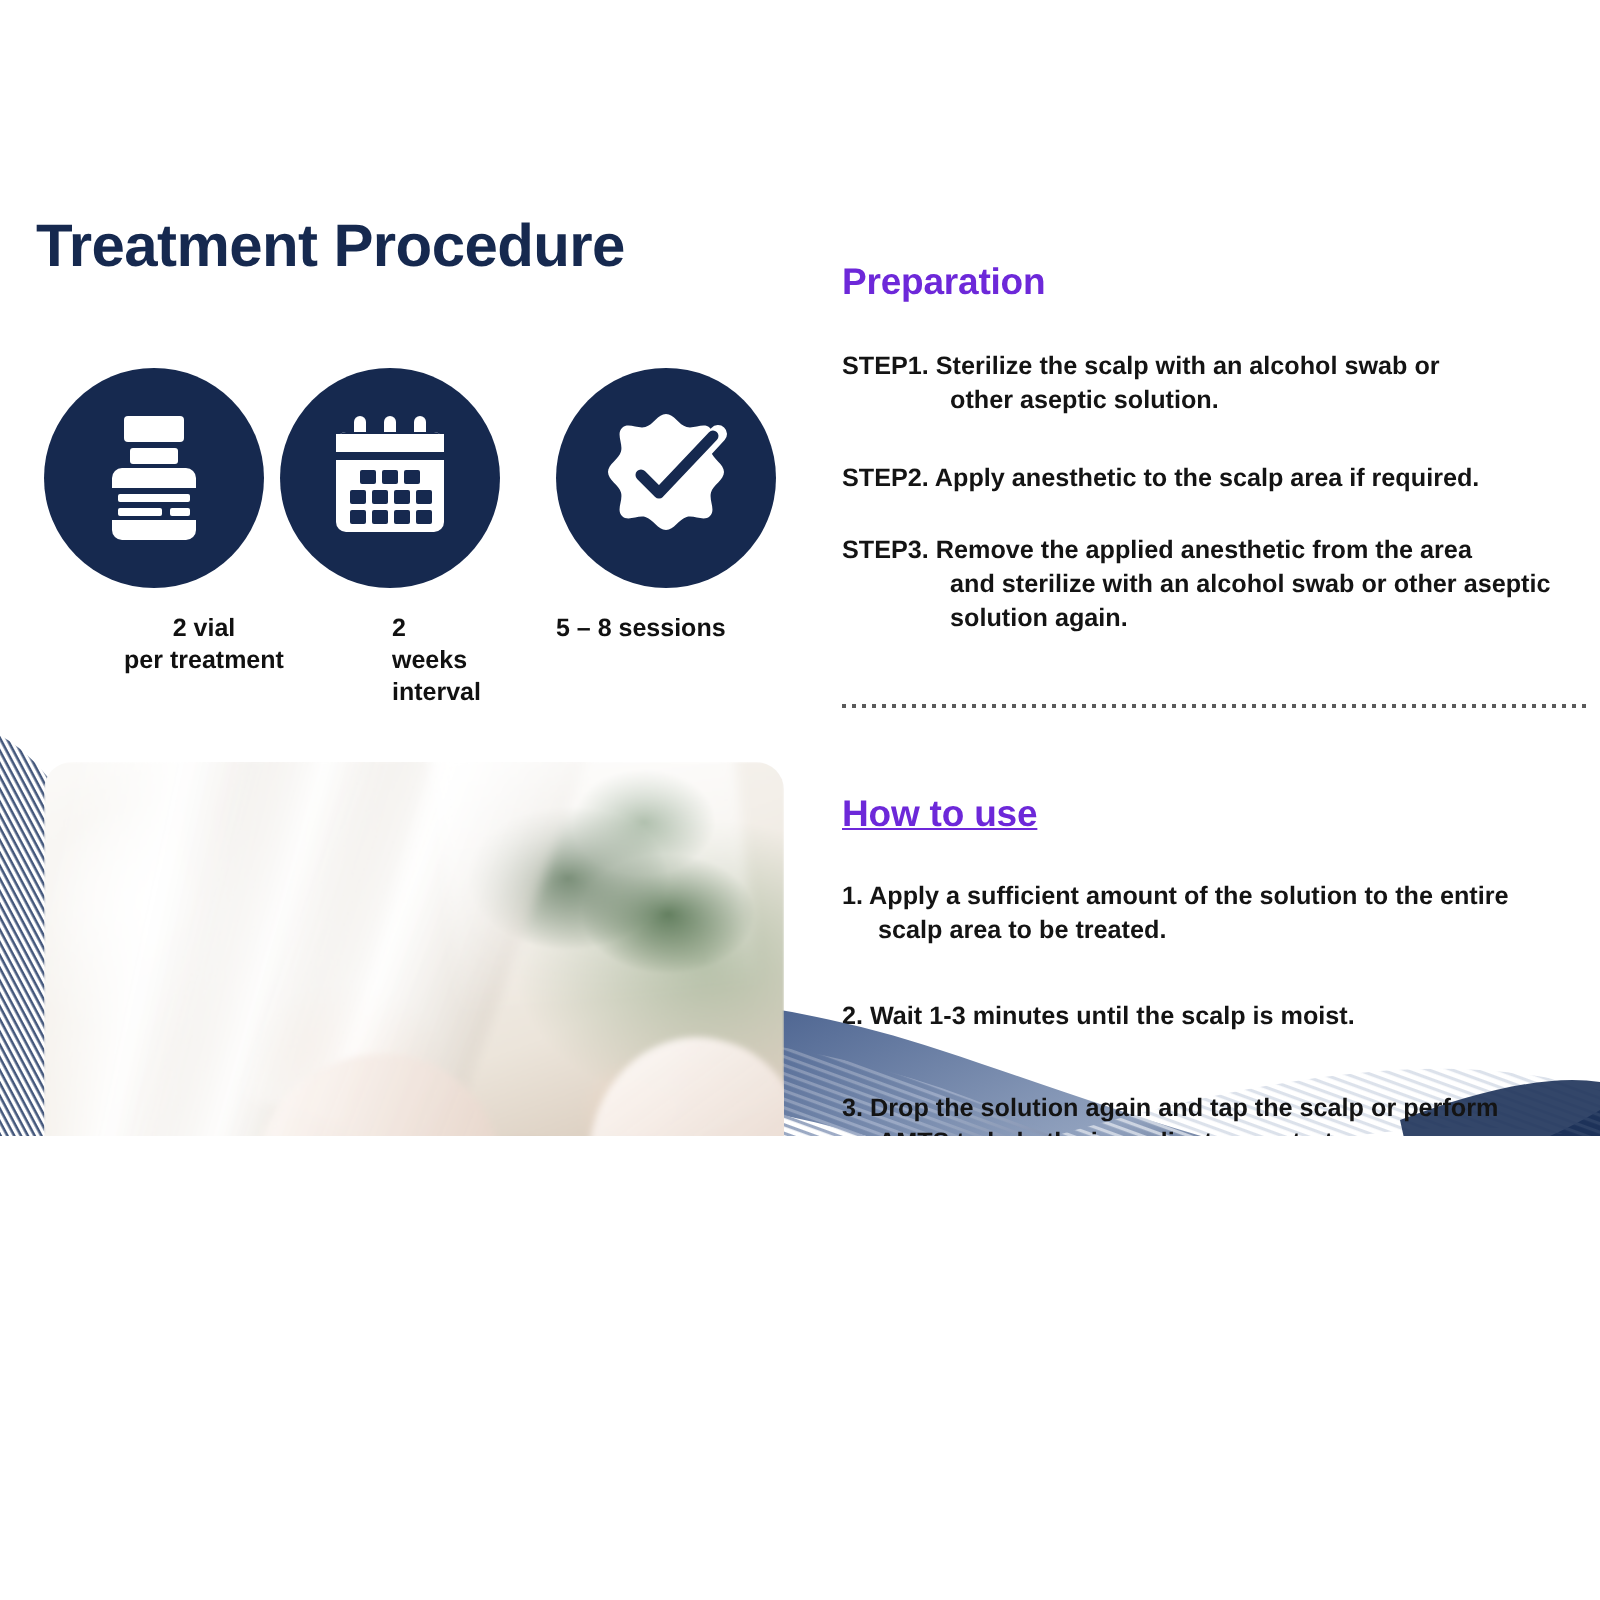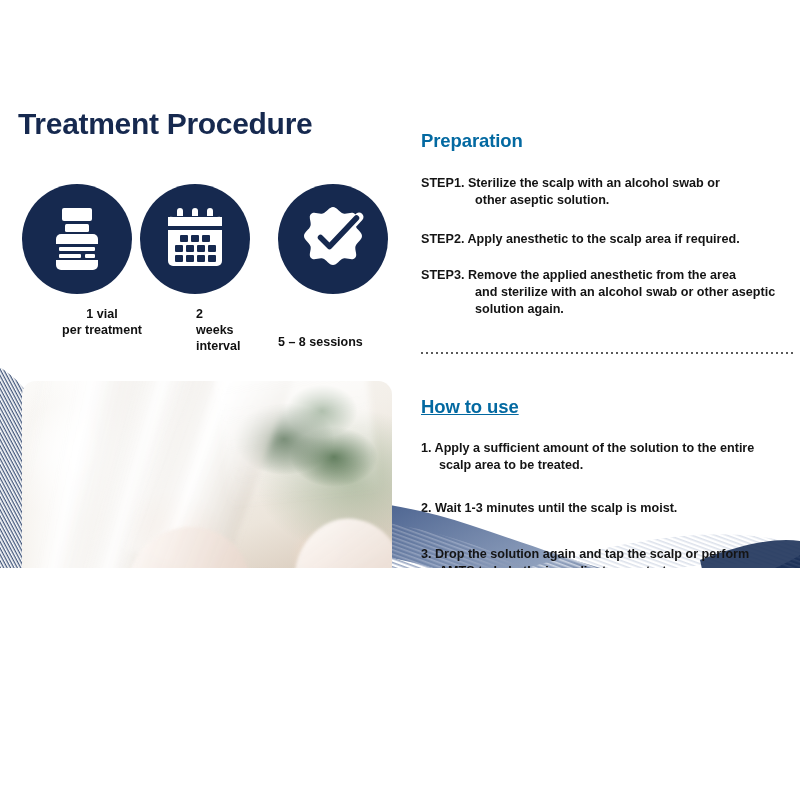--- a/index.html
+++ b/index.html
@@ -57,21 +57,21 @@
   .caption {
     position: absolute;
     font-size: 12.5px;
     font-weight: bold;
     color: #111111;
     line-height: 16px;
     white-space: pre-line;
   }
   #cap1 { left: 0px;   top: 122px; width: 160px; text-align: center; }
   #cap2 { left: 174px; top: 122px; width: 120px; text-align: left; }
-  #cap3 { left: 256px; top: 122px; width: 170px; text-align: left; white-space: nowrap; margin-top: 28px;}
+  #cap3 { left: 256px; top: 122px; width: 170px; text-align: left; white-space: nowrap;}
 
   
   #photo-wrap {
     position: absolute;
     left: 22px;
     top: 381px;
     width: 370px;
     height: 259px;
     border-radius: 14px;
     overflow: hidden;
@@ -136,21 +136,21 @@
     color: #15803d;
     letter-spacing: -0.2px;
   }
 
   
   .sec-heading {
     position: absolute;
     left: 421px;
     font-size: 18.5px;
     font-weight: bold;
-    color: #0369a1;
+    color: #6d28d9;
     letter-spacing: -0.1px;
   }
   #h-prep { top: 130px; }
   #h-how  { top: 396px; text-decoration: underline; }
 
   .step {
     position: absolute;
     left: 421px;
     width: 382px;
     font-size: 12.6px;
@@ -258,21 +258,21 @@
     <div class="icon-circle c3">
       <span>
         <svg width="68" height="68" viewBox="0 0 68 68">
           <path fill="#ffffff" d="M34 2c4 0 6.5 5.5 10.3 6.5C48.2 9.6 53 6 56 9s-0.6 7.8 0.5 11.7C57.5 24.5 63 27 63 31s-5.5 6.5-6.5 10.3C55.4 45.2 59 50 56 53s-7.8-0.6-11.7 0.5C40.5 54.5 38 60 34 60s-6.5-5.5-10.3-6.5C19.8 52.4 15 56 12 53s0.6-7.8-0.5-11.7C10.5 37.5 5 35 5 31s5.5-6.5 6.5-10.3C12.6 16.8 9 12 12 9s7.8 0.6 11.7-0.5C27.5 7.5 30 2 34 2z"></path>
           <path fill="none" stroke="#ffffff" stroke-width="9" stroke-linecap="round" stroke-linejoin="round" d="M19 32.5 L30.5 44 L60 12"></path>
           <path fill="none" stroke="#16294f" stroke-width="5.5" stroke-linecap="round" stroke-linejoin="round" d="M21.5 32.5 L30.5 41.5 L57.5 13"></path>
         </svg>
       </span>
     </div>
 
-    <div class="caption" id="cap1">1 vial
+    <div class="caption" id="cap1">2 vial
 per treatment</div>
     <div class="caption" id="cap2">2
 weeks
 interval</div>
     <div class="caption" id="cap3">5 –   8 sessions</div>
   </div>
 
   <div id="wave-layer">
     <svg width="800" height="410" viewBox="0 0 800 410" xmlns="http://www.w3.org/2000/svg">
       <defs>

